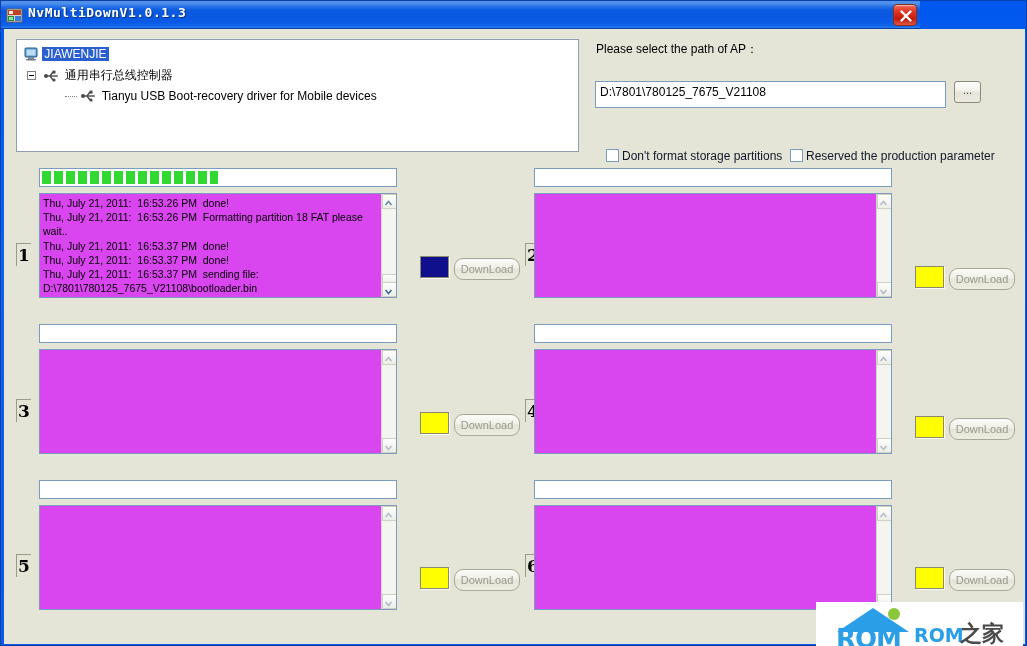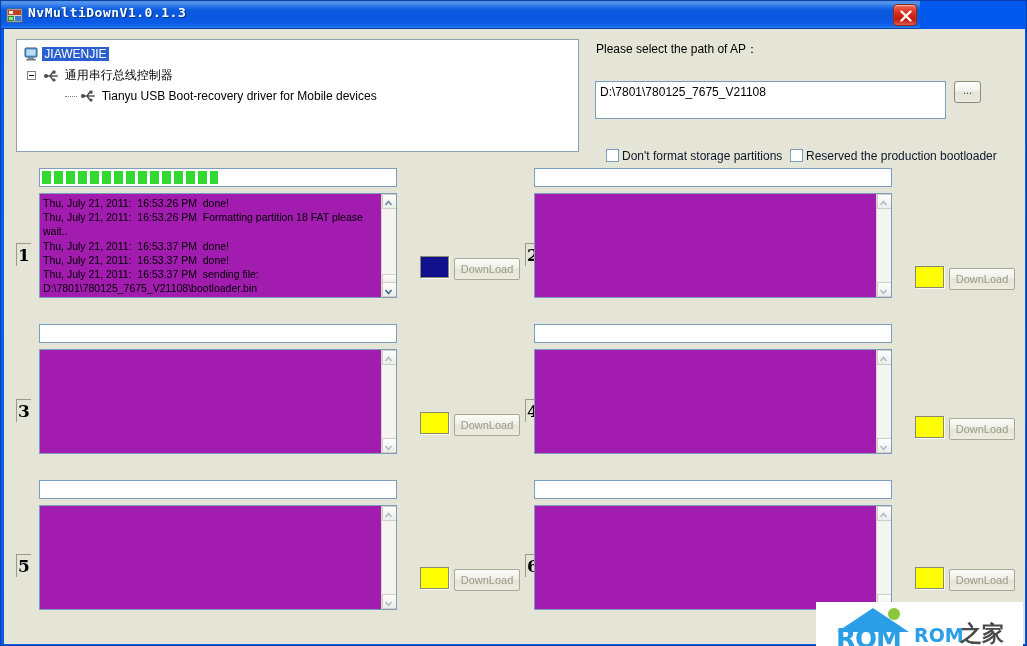--- a/index.html
+++ b/index.html
@@ -84,21 +84,21 @@
     width: 12px; height: 1px; border-top: 1px dotted #808080;
   }
 
   
   #ap-label {
     position: absolute; left: 592px; top: 12px;
     font-size: 12px; color: #000;
   }
   #ap-path-input {
     position: absolute; left: 591px; top: 52px;
-    width: 351px; height: 38px;
+    width: 351px; height: 27px;
     background: #fff; border: 1px solid #7b9bbf;
     font-family: "Liberation Sans", sans-serif;
     font-size: 12px; color: #000;
     padding: 0 4px; line-height: 20px;
   }
   #ap-browse-button {
     position: absolute; left: 950px; top: 52px;
     width: 27px; height: 22px;
     background: linear-gradient(to bottom, #fdfdfc 0%, #f2f2ec 45%, #e4e4d8 50%, #eaeae0 100%);
     border: 1px solid #8a8a78; border-radius: 3px;
@@ -141,21 +141,21 @@
   .progress-fill {
     height: 100%;
     background:
       repeating-linear-gradient(to right,
         #32d932 0px, #32d932 9px,
         transparent 9px, transparent 12px);
   }
   .log-box {
     position: absolute;
     width: 358px; height: 105px;
-    background: #a21caf;
+    background: #d946ef;
     border: 1px solid #7b9bbf;
     overflow: hidden;
   }
   .log-text {
     position: absolute; left: 3px; top: 2px;
     width: 330px;
     font-family: "Liberation Sans", sans-serif;
     font-size: 10.5px; line-height: 14.2px; color: #000;
     white-space: pre-wrap;
   }
@@ -182,21 +182,21 @@
   .status-led {
     position: absolute;
     width: 29px; height: 22px;
     border: 1px solid #8a8a70;
     box-shadow: 1px 1px 0 rgba(255,255,255,.8);
   }
   .dl-button {
     position: absolute;
     width: 66px; height: 22px;
     background: linear-gradient(to bottom, #fbfbf8 0%, #f0f0e9 45%, #e4e4d8 50%, #ececdf 100%);
-    border: 1px solid #a8a896; border-radius: 2px;
+    border: 1px solid #a8a896; border-radius: 9px;
     font-size: 11px; color: #9a9a8c;
     text-align: center; line-height: 20px;
     cursor: default;
   }
 
   
   #watermark {
     position: absolute; left: 812px; top: 573px;
     width: 207px; height: 55px;
     background: #ffffff;
@@ -300,21 +300,21 @@
 
     <div id="ap-path-input">D:\7801\780125_7675_V21108</div>
 
     <div id="ap-browse-button">...</div>
 
     <div class="checkbox-row" id="chk-noformat">
       <span class="cb-box"></span><span>Don't format storage partitions</span>
     </div>
 
     <div class="checkbox-row" id="chk-reserved">
-      <span class="cb-box"></span><span>Reserved the production bootloader</span>
+      <span class="cb-box"></span><span>Reserved the production parameter</span>
     </div>
 
     <div class="slot">
       <div class="slot-number" style="left:12px; top:214px;">1</div>
       <div class="progress-bar" style="left:35px; top:139px;">
         <div class="progress-fill" id="pf-1" style="width: 50%;"></div>
       </div>
       <div class="log-box" style="left:35px; top:164px;">
         <div class="log-text">Thu, July 21, 2011:  16:53.26 PM  done!
 Thu, July 21, 2011:  16:53.26 PM  Formatting partition 18 FAT please wait..

